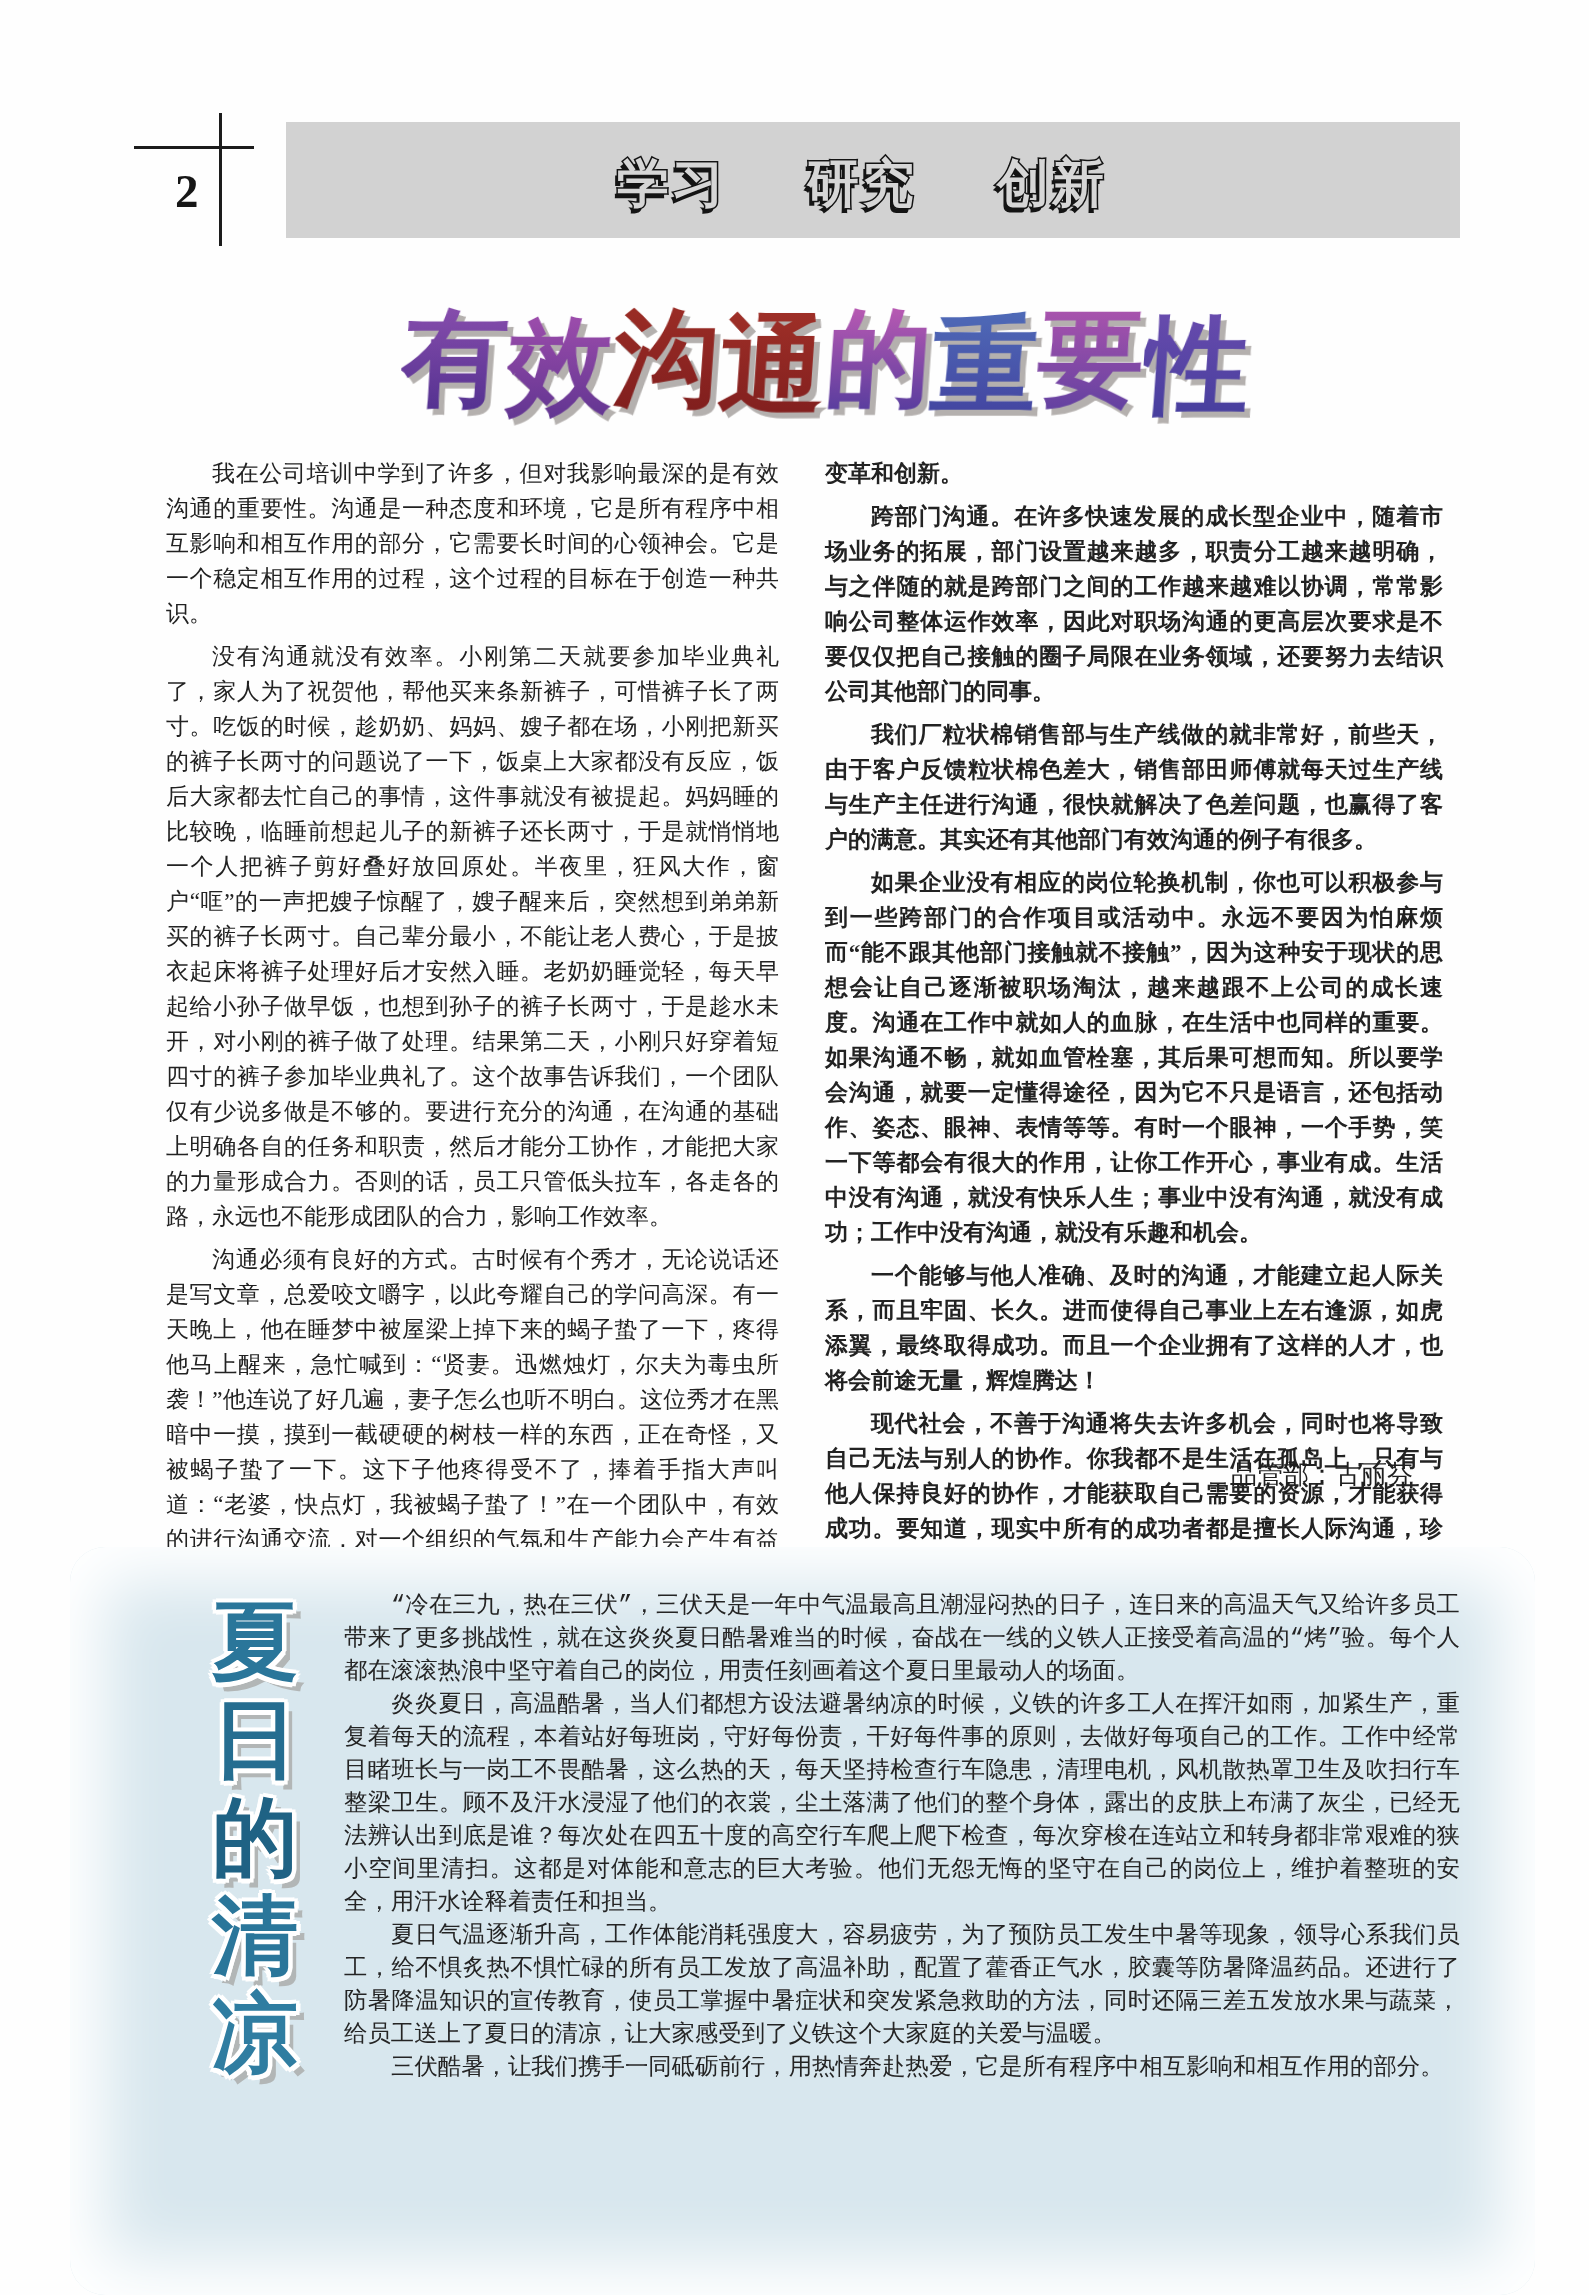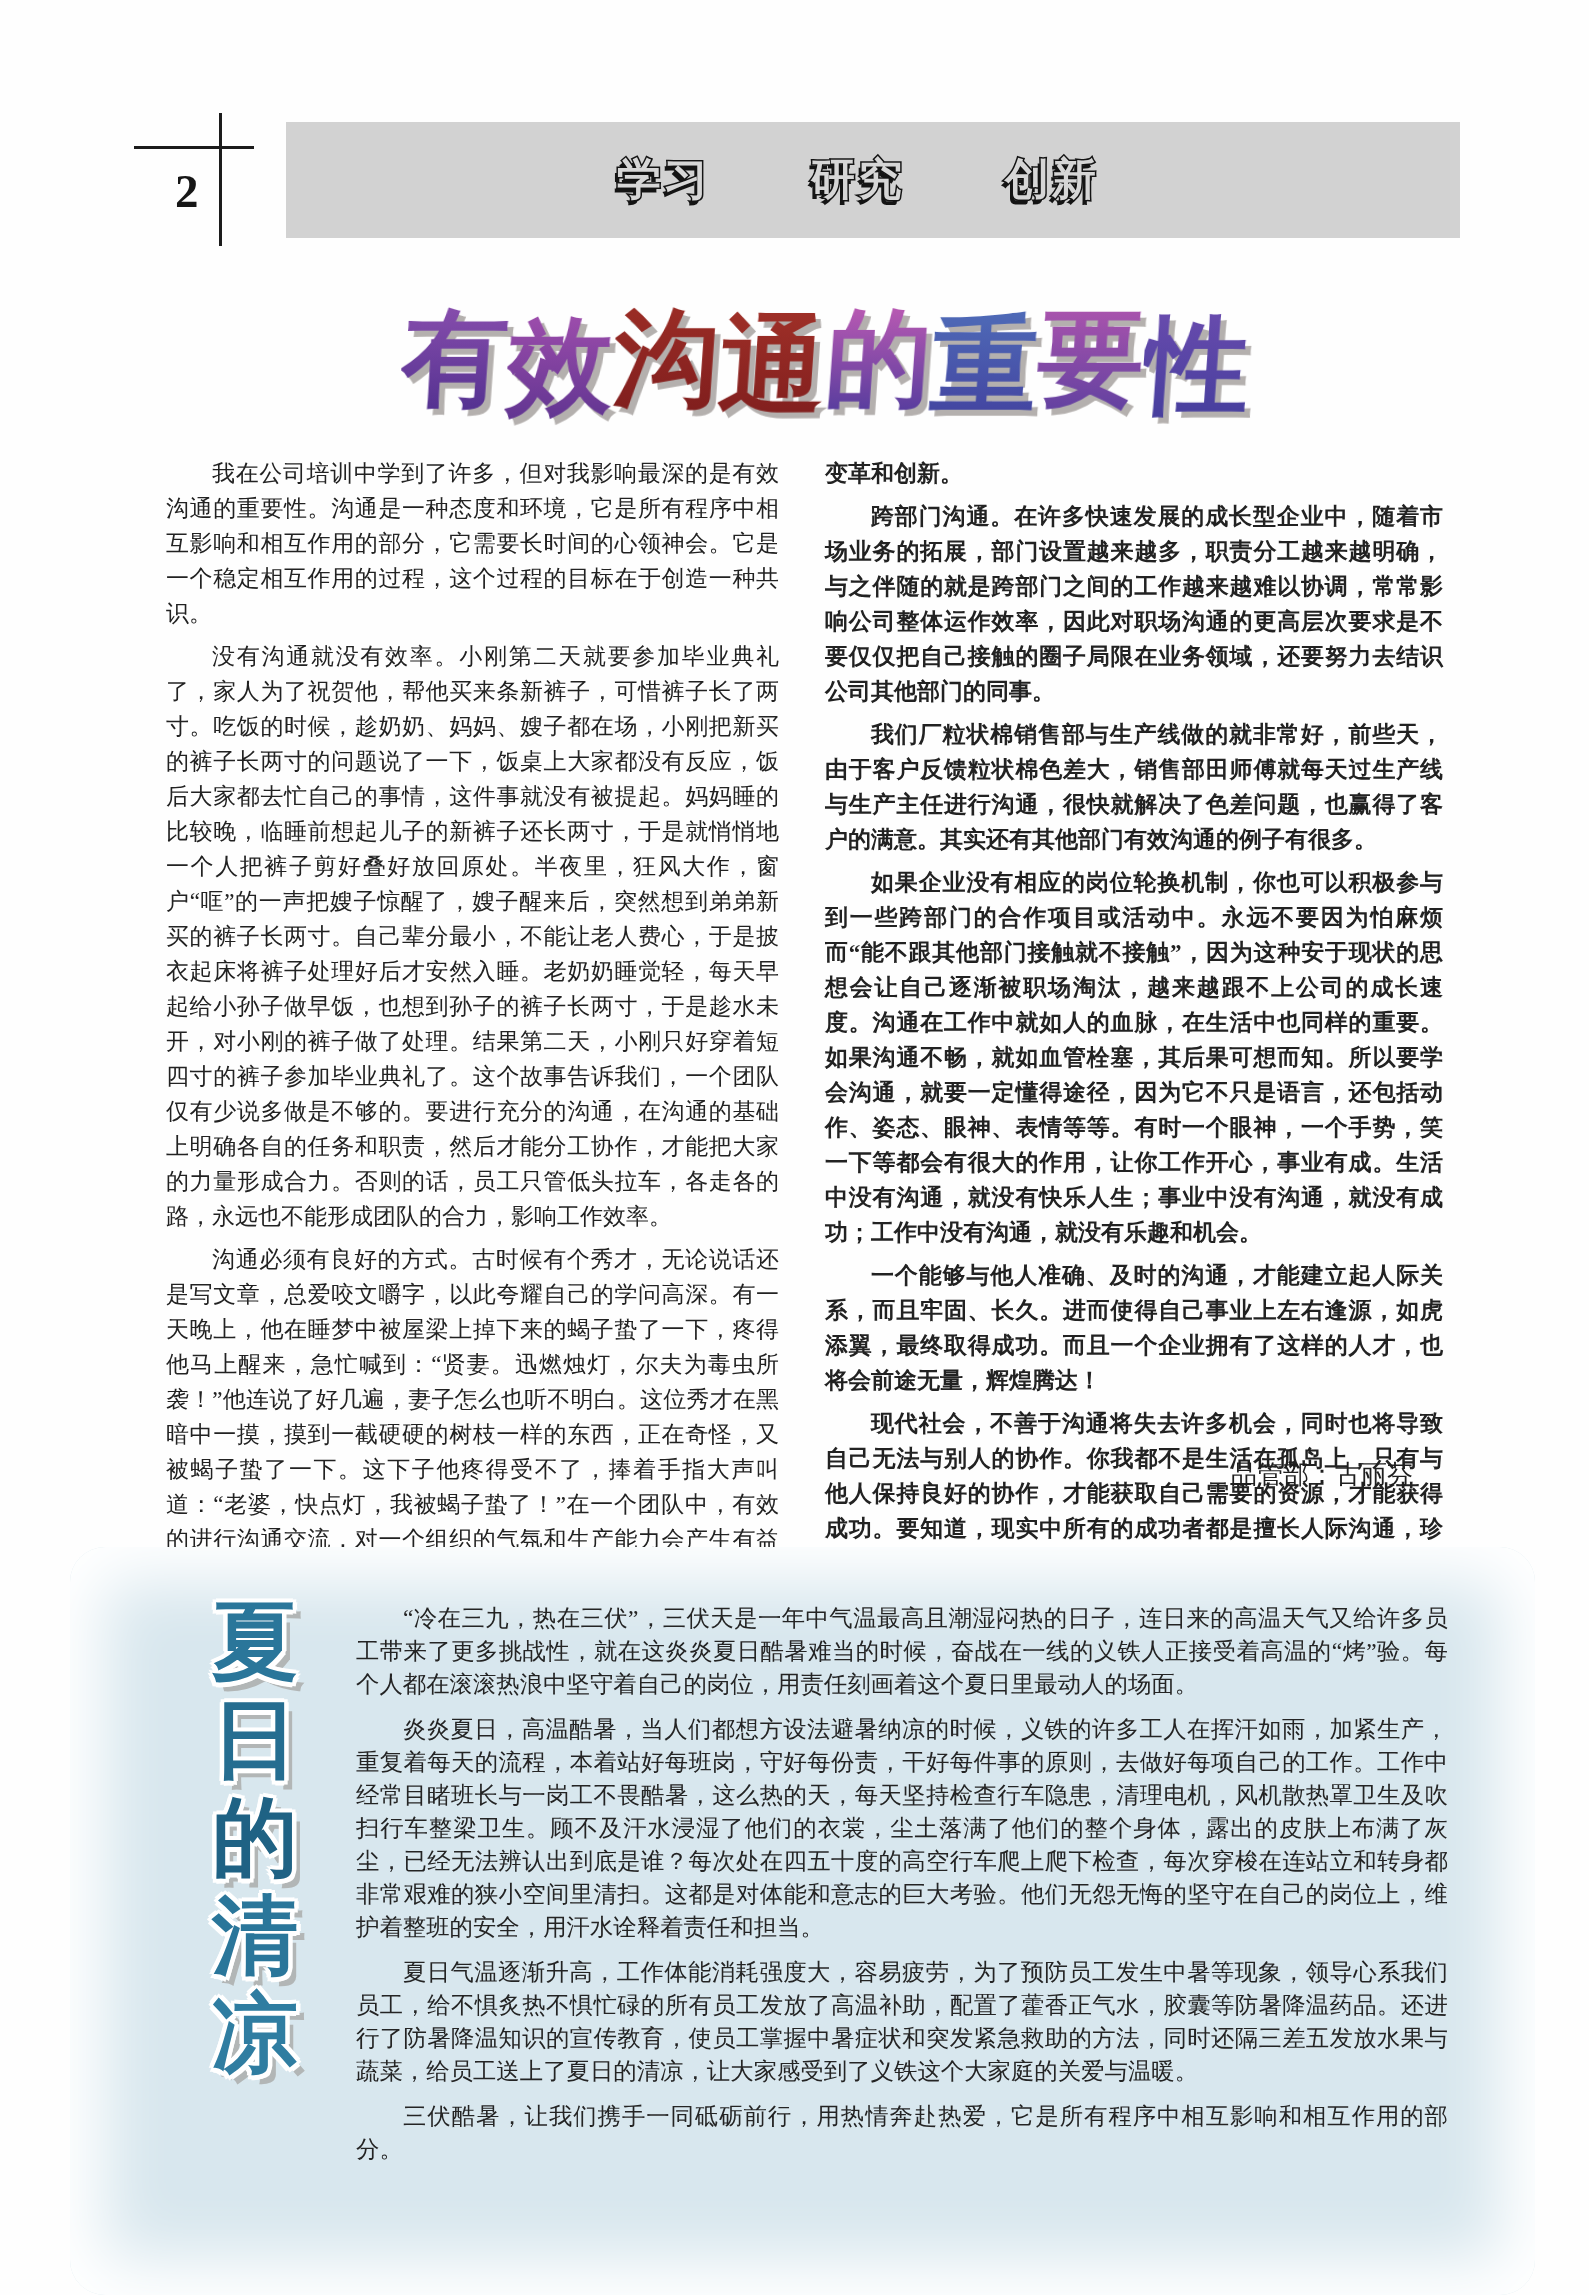--- a/index.html
+++ b/index.html
@@ -7,23 +7,23 @@
         font-family:"Liberation Serif","DejaVu Serif",serif;}
 
   
   .crop-v{position:absolute;left:219px;top:113px;width:2.5px;height:133px;background:#1c1c1c;}
   .crop-h{position:absolute;left:134px;top:146px;width:120px;height:2.5px;background:#1c1c1c;}
   .folio{position:absolute;left:175px;top:164px;width:55px;font-size:47px;font-weight:bold;
          color:#161616;font-family:"Liberation Serif","DejaVu Serif",serif;}
 
   
   .banner{position:absolute;left:286px;top:122px;width:1174px;height:116px;background:#d2d2d2;}
-  .banner-words{position:absolute;left:331px;top:35px;display:flex;gap:100px;
+  .banner-words{position:absolute;left:331px;top:35px;display:flex;gap:80px;
                 font-family:"Liberation Sans","DejaVu Sans",sans-serif;font-weight:bold;
-                font-size:44px;line-height:1;color:#d6d6d6;
+                font-size:52px;line-height:1;color:#d6d6d6;
                 -webkit-text-stroke:3px #141414;paint-order:stroke fill;
                 text-shadow:-3px 4.5px 0 #141414;letter-spacing:3px;}
 
   
   .a1-title{position:absolute;left:401px;top:299px;width:837px;height:149px;
             display:flex;justify-content:space-between;align-items:flex-start;
             font-family:"Liberation Serif","DejaVu Serif",serif;font-weight:bold;
             font-size:106px;line-height:1.15;transform:skewX(-4deg);}
   .a1-title .tchar{display:block;-webkit-background-clip:text;background-clip:text;
                    color:transparent;filter:drop-shadow(6px 6.5px 0 #b4b0ae);}
@@ -57,21 +57,21 @@
             font-size:86px;line-height:1.14;text-align:center;}
   .a2-title .vchar{display:block;
         text-shadow:
           -3.5px -3.5px 0 #ffffff, 3.5px -3.5px 0 #ffffff, -3.5px 3.5px 0 #ffffff, 3.5px 3.5px 0 #ffffff,
           -4.5px 0 0 #ffffff, 4.5px 0 0 #ffffff, 0 -4.5px 0 #ffffff, 0 4.5px 0 #ffffff,
           8px 9px 0 #b2b6b6;}
 
   
   .a2-text{position:absolute;left:344px;top:1590px;width:1116px;font-size:23.4px;line-height:33px;
            color:#242424;text-align:justify;text-justify:inter-ideograph;}
-  .a2-text p{margin:12px;text-indent:47px;}
+  .a2-text p{margin:0;text-indent:47px;font-family:Liberation Mono, monospace;}
   .byline-2{position:absolute;left:344px;top:2124px;width:1116px;text-align:right;font-size:26px;
             color:#1e1e1e;}
   .byline-2 .inner{padding-right:75px;}
 </style>
 </head>
 <body>
 
 <div class="page">
 
   <div class="crop-v"></div>

